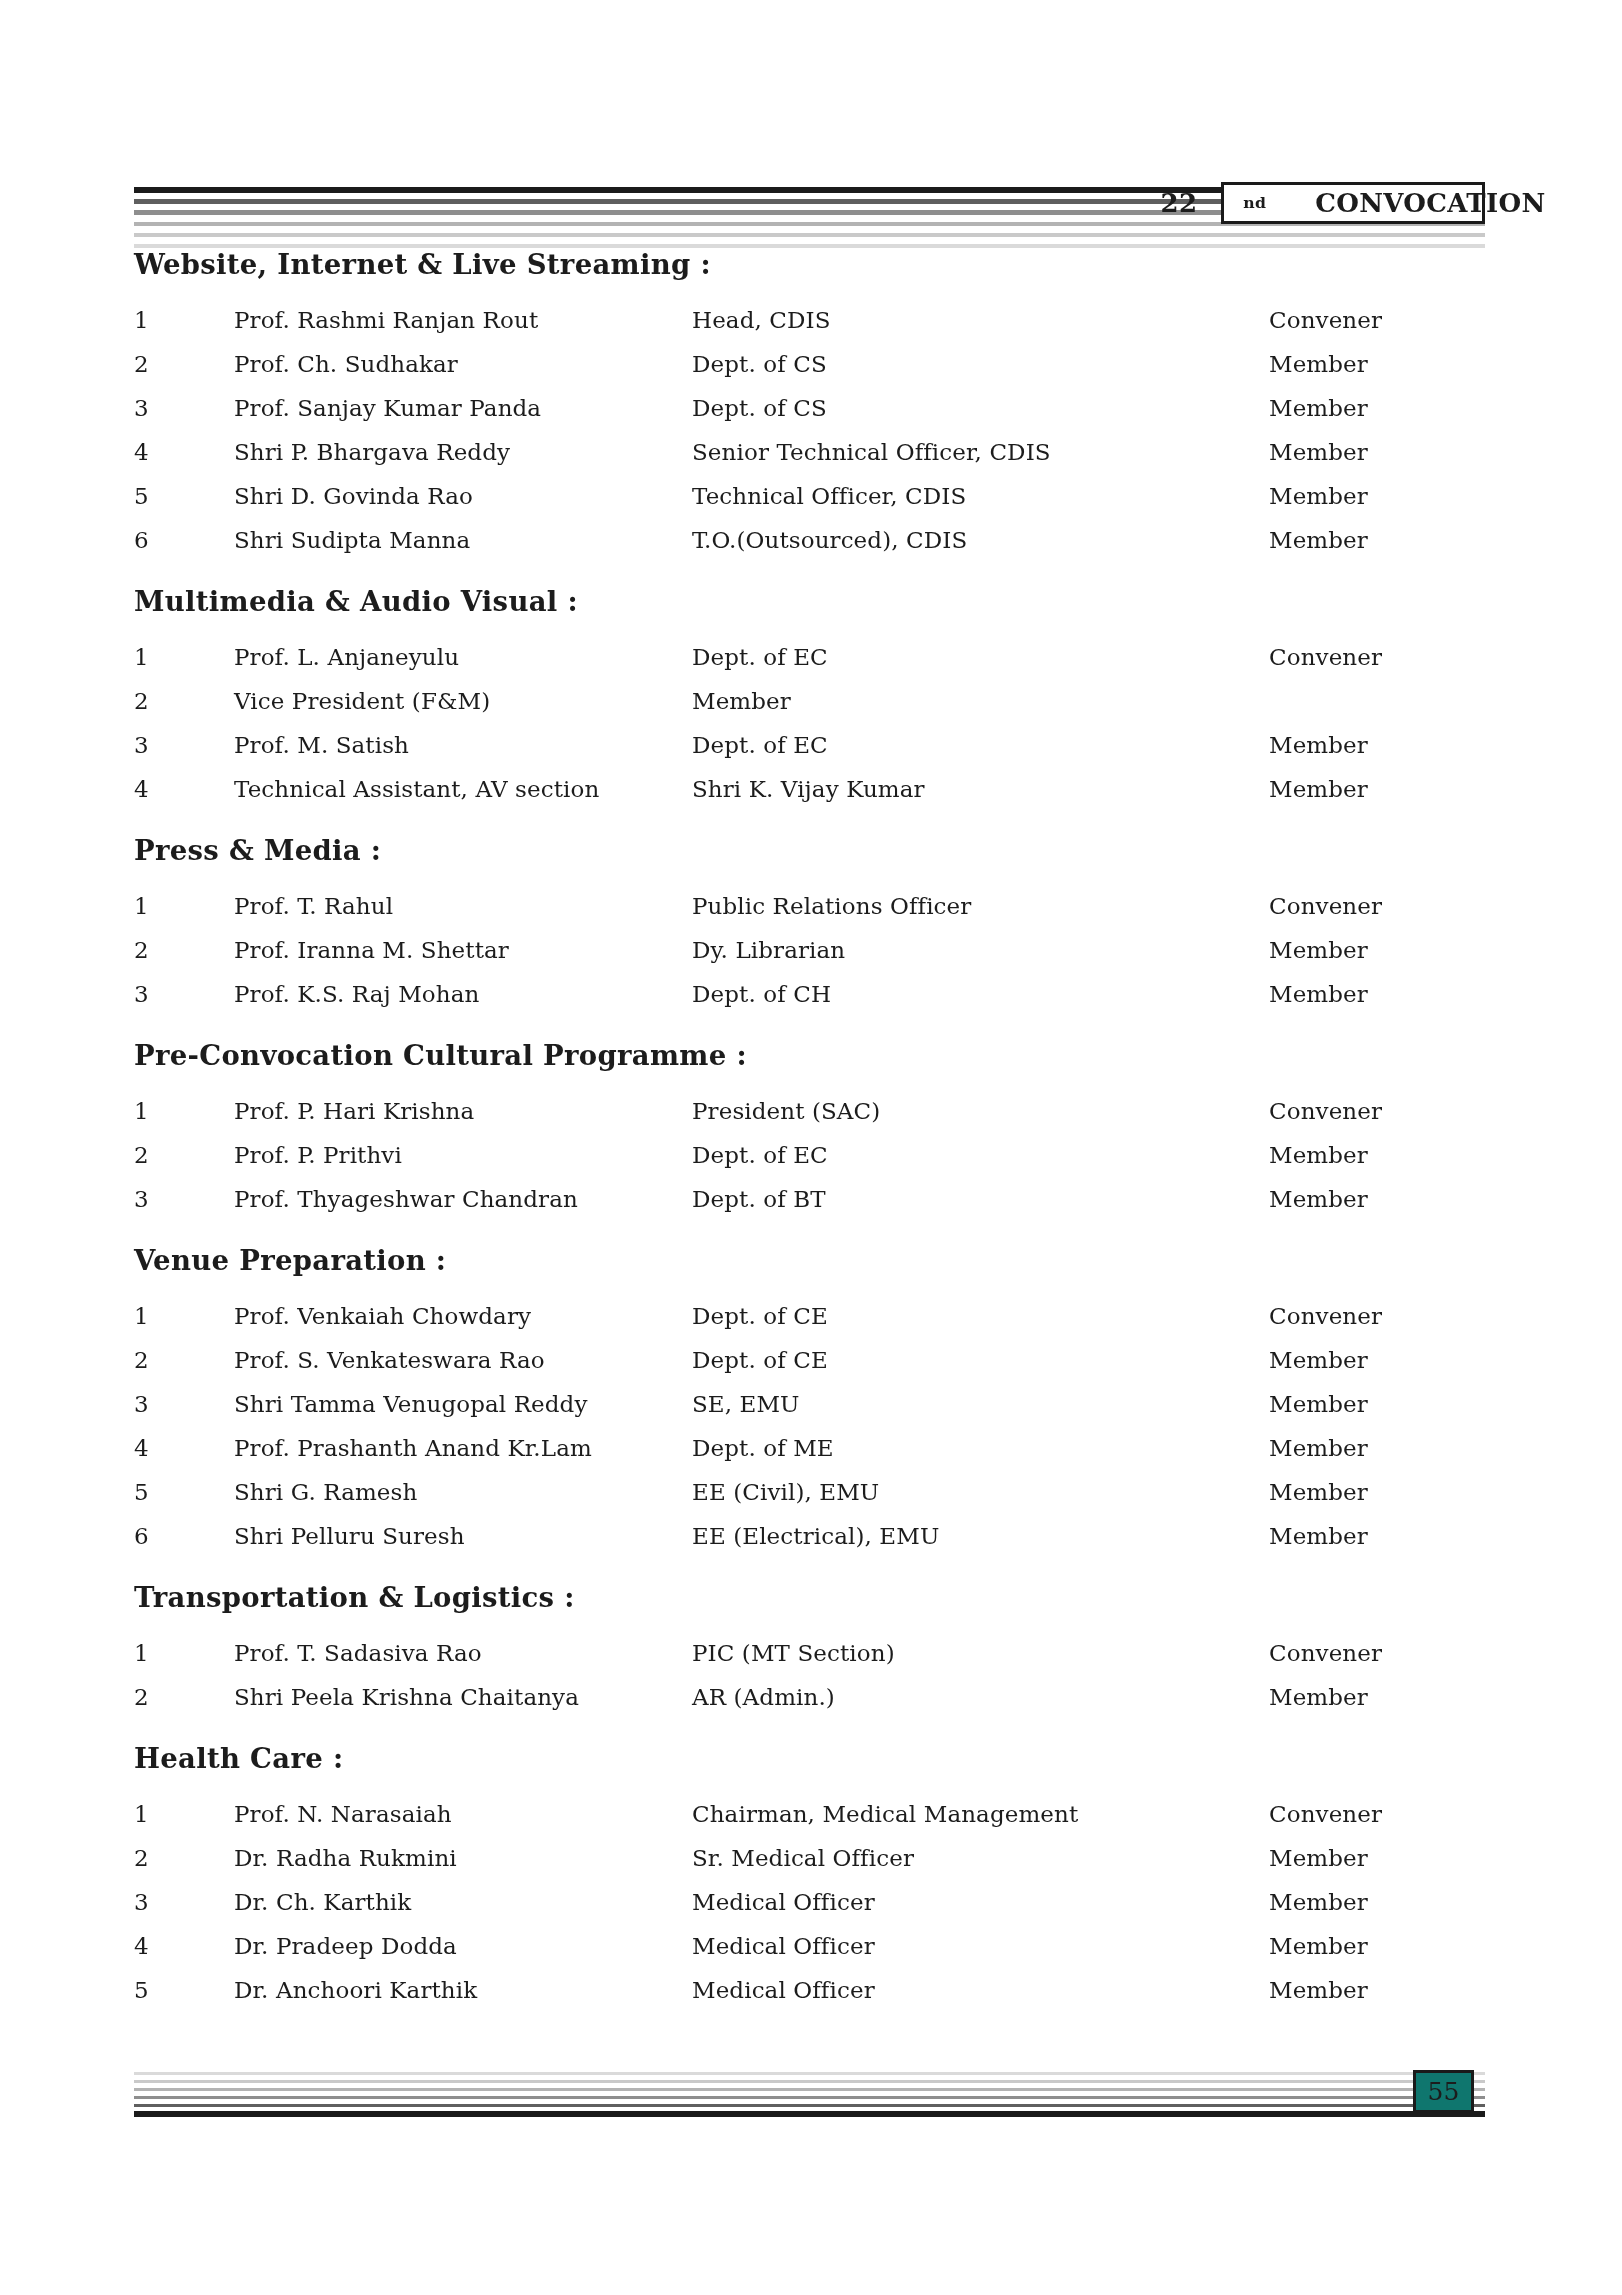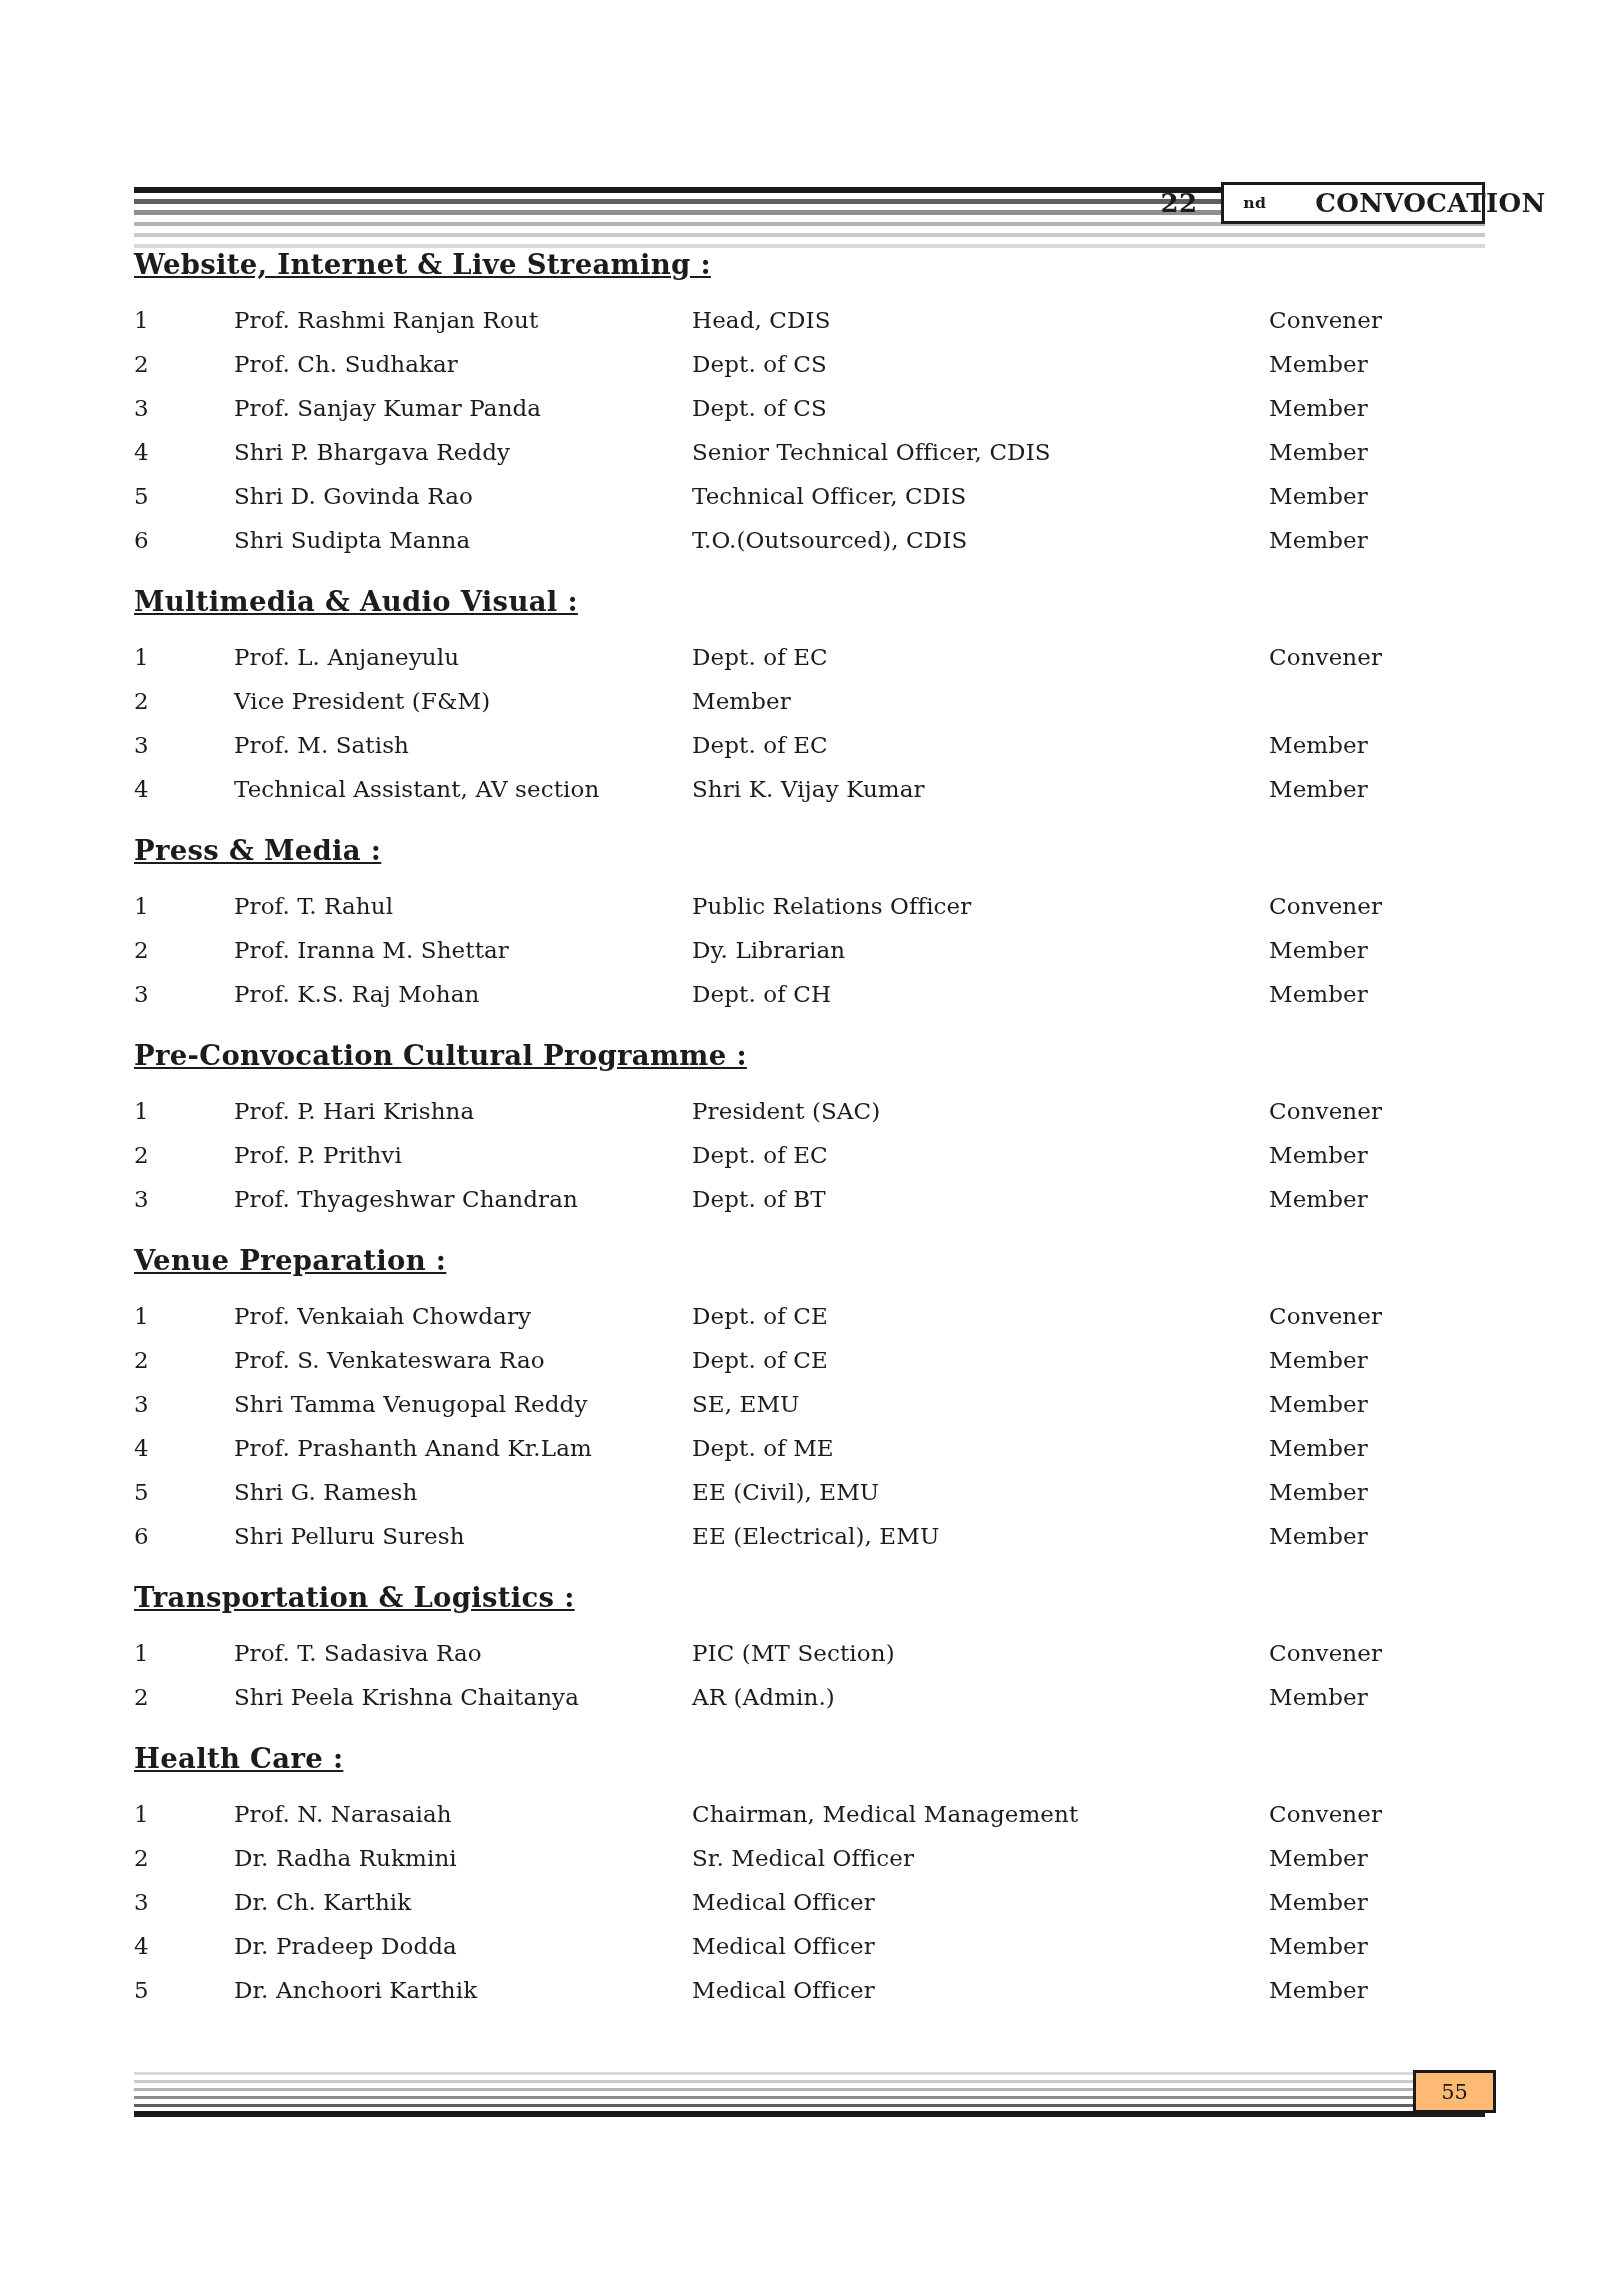--- a/index.html
+++ b/index.html
@@ -36,41 +36,40 @@
     white-space: nowrap;
     gap: 46px;
   }
   .badge sup { font-size: 15.7px; vertical-align: super; line-height: 0; }
   .badge .word { margin-left: 3px; }
 
   
   .page-num {
     position: absolute;
     left: 1413px; top: 2070px;
-    width: 83px; height: 43px;
+    width: 61px; height: 43px;
     box-sizing: border-box;
     border: 3.3px solid #1a1a1a;
-    background: #fdba74;
+    background: #0f766e;
     display: flex; align-items: center; justify-content: center;
-    font-size: 21px;
+    font-size: 25px;
   }
 
   
   .content {
     position: absolute;
     left: 134px; top: 247px;
     width: 1351px;
   }
   .section-title {
     margin: 22px 0 17px 0;
     font-size: 27.5px;
     font-weight: bold;
     line-height: 34px;
     letter-spacing: 0.3px;
-    text-decoration: underline;
   }
   .section:first-child .section-title { margin-top: 0; }
   .row {
     display: grid;
     grid-template-columns: 100px 458px 577px auto;
     font-size: 23px;
     line-height: 44px;
     letter-spacing: 0.1px;
     white-space: nowrap;
   }

